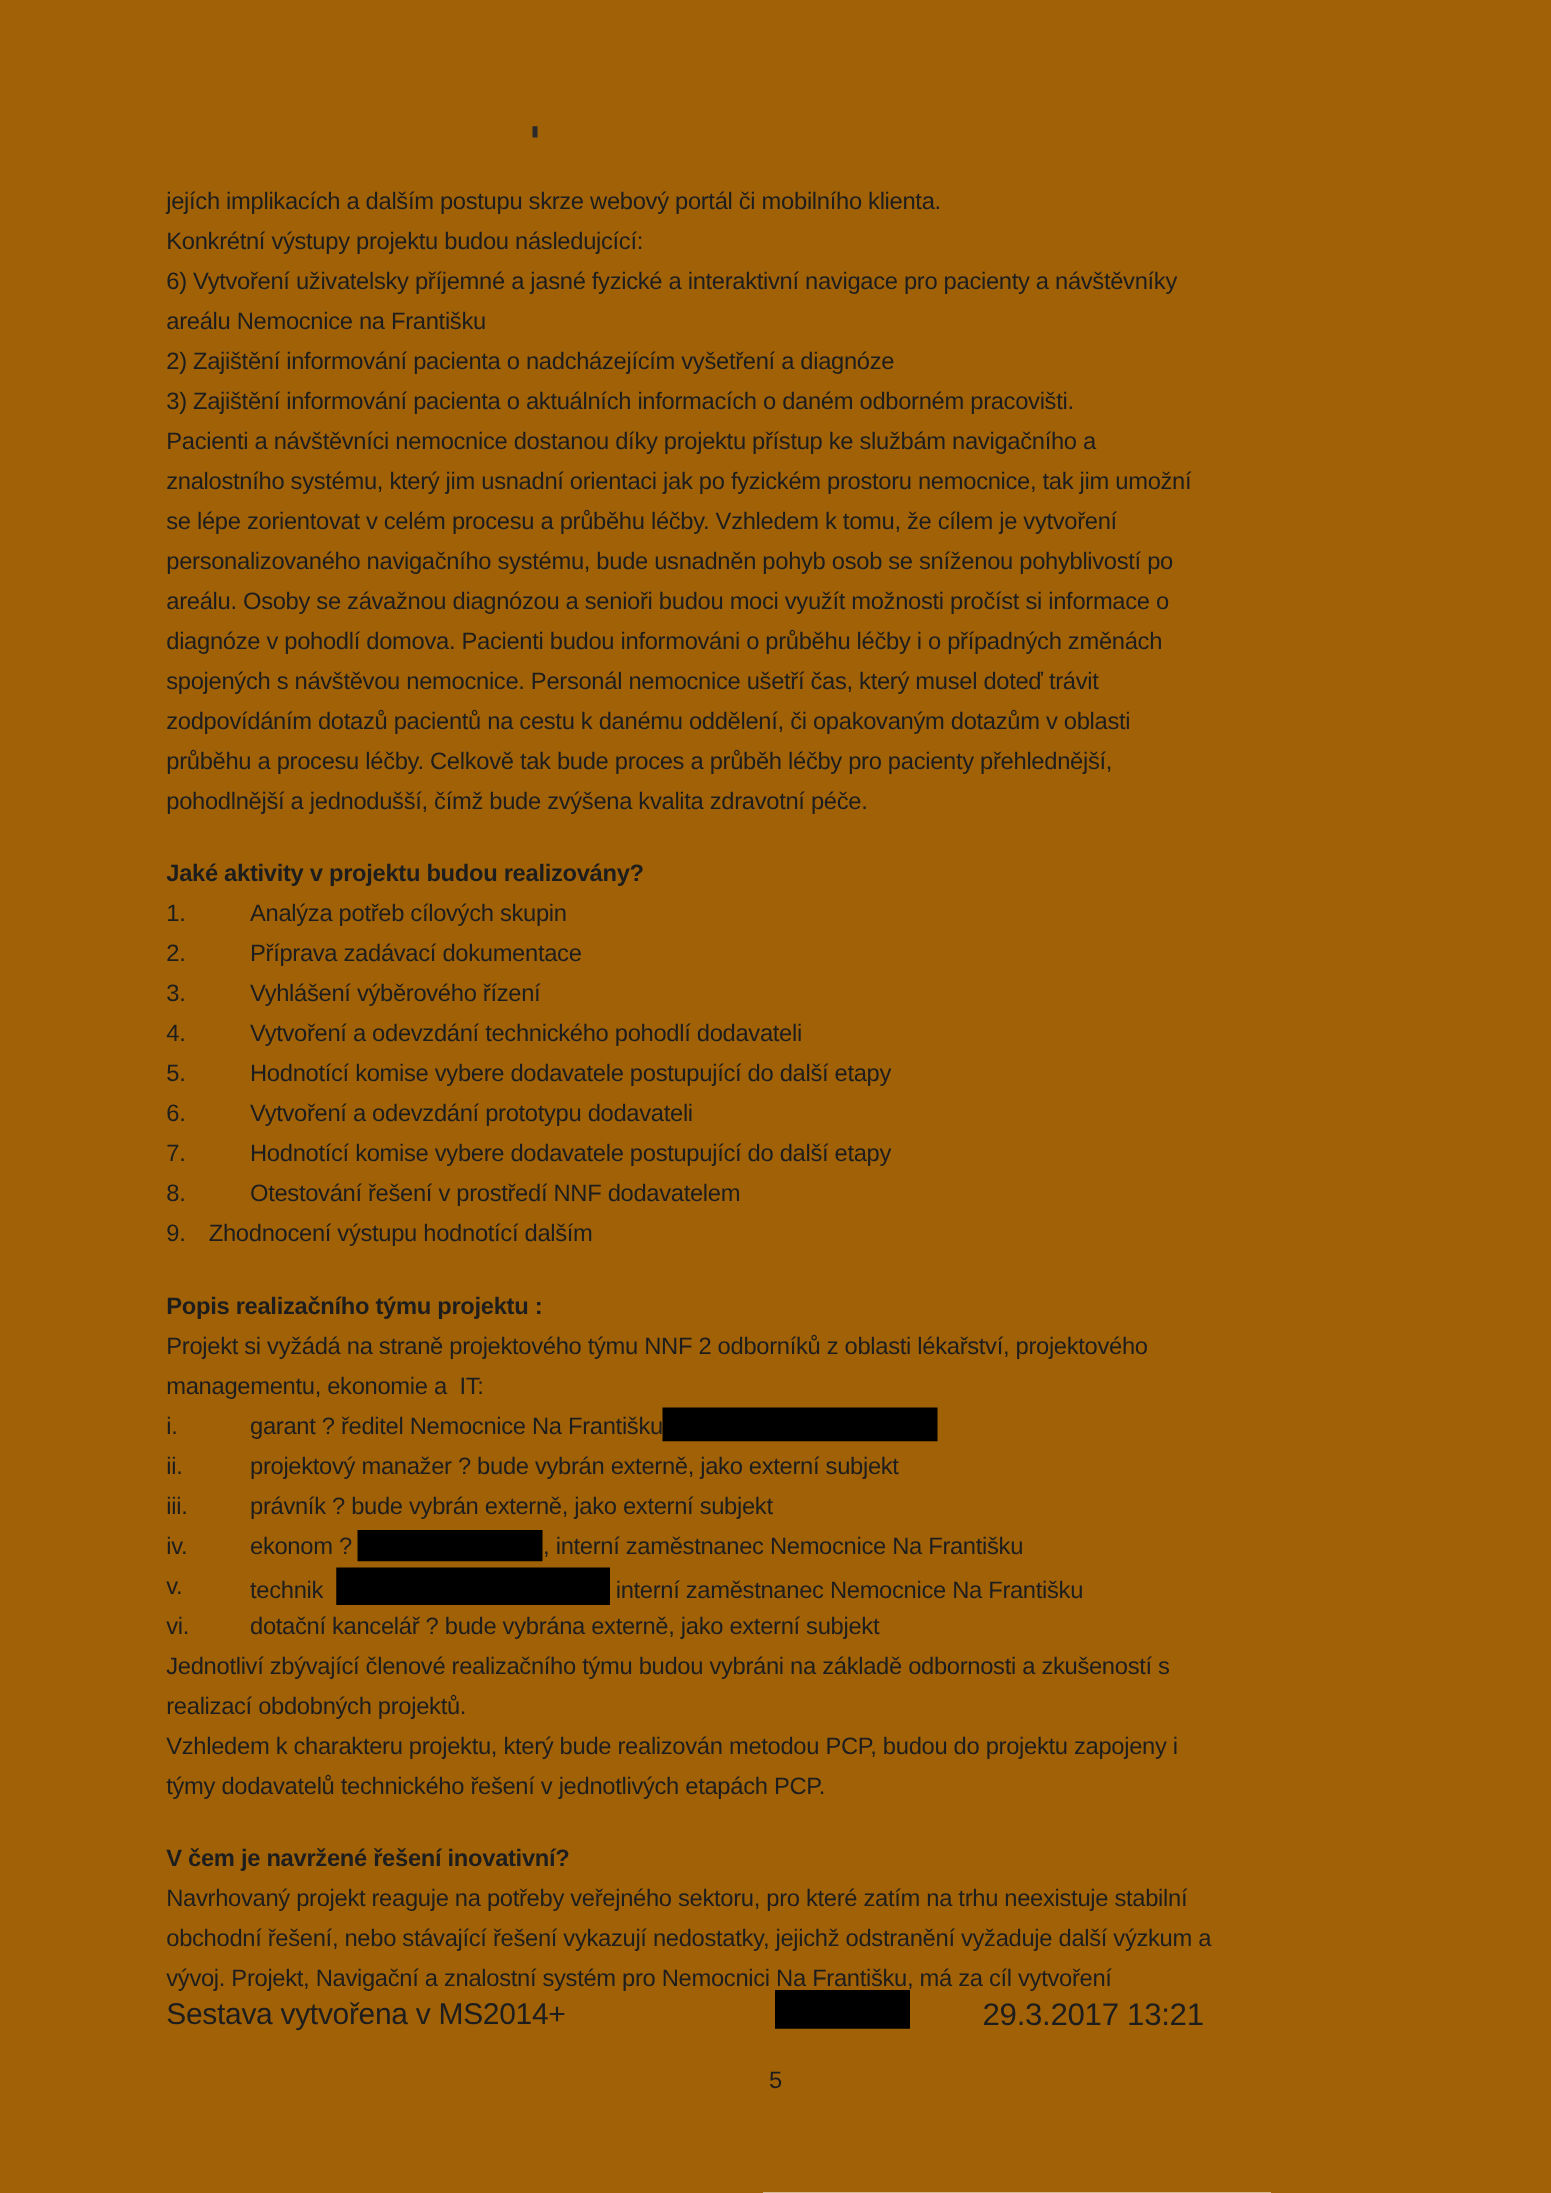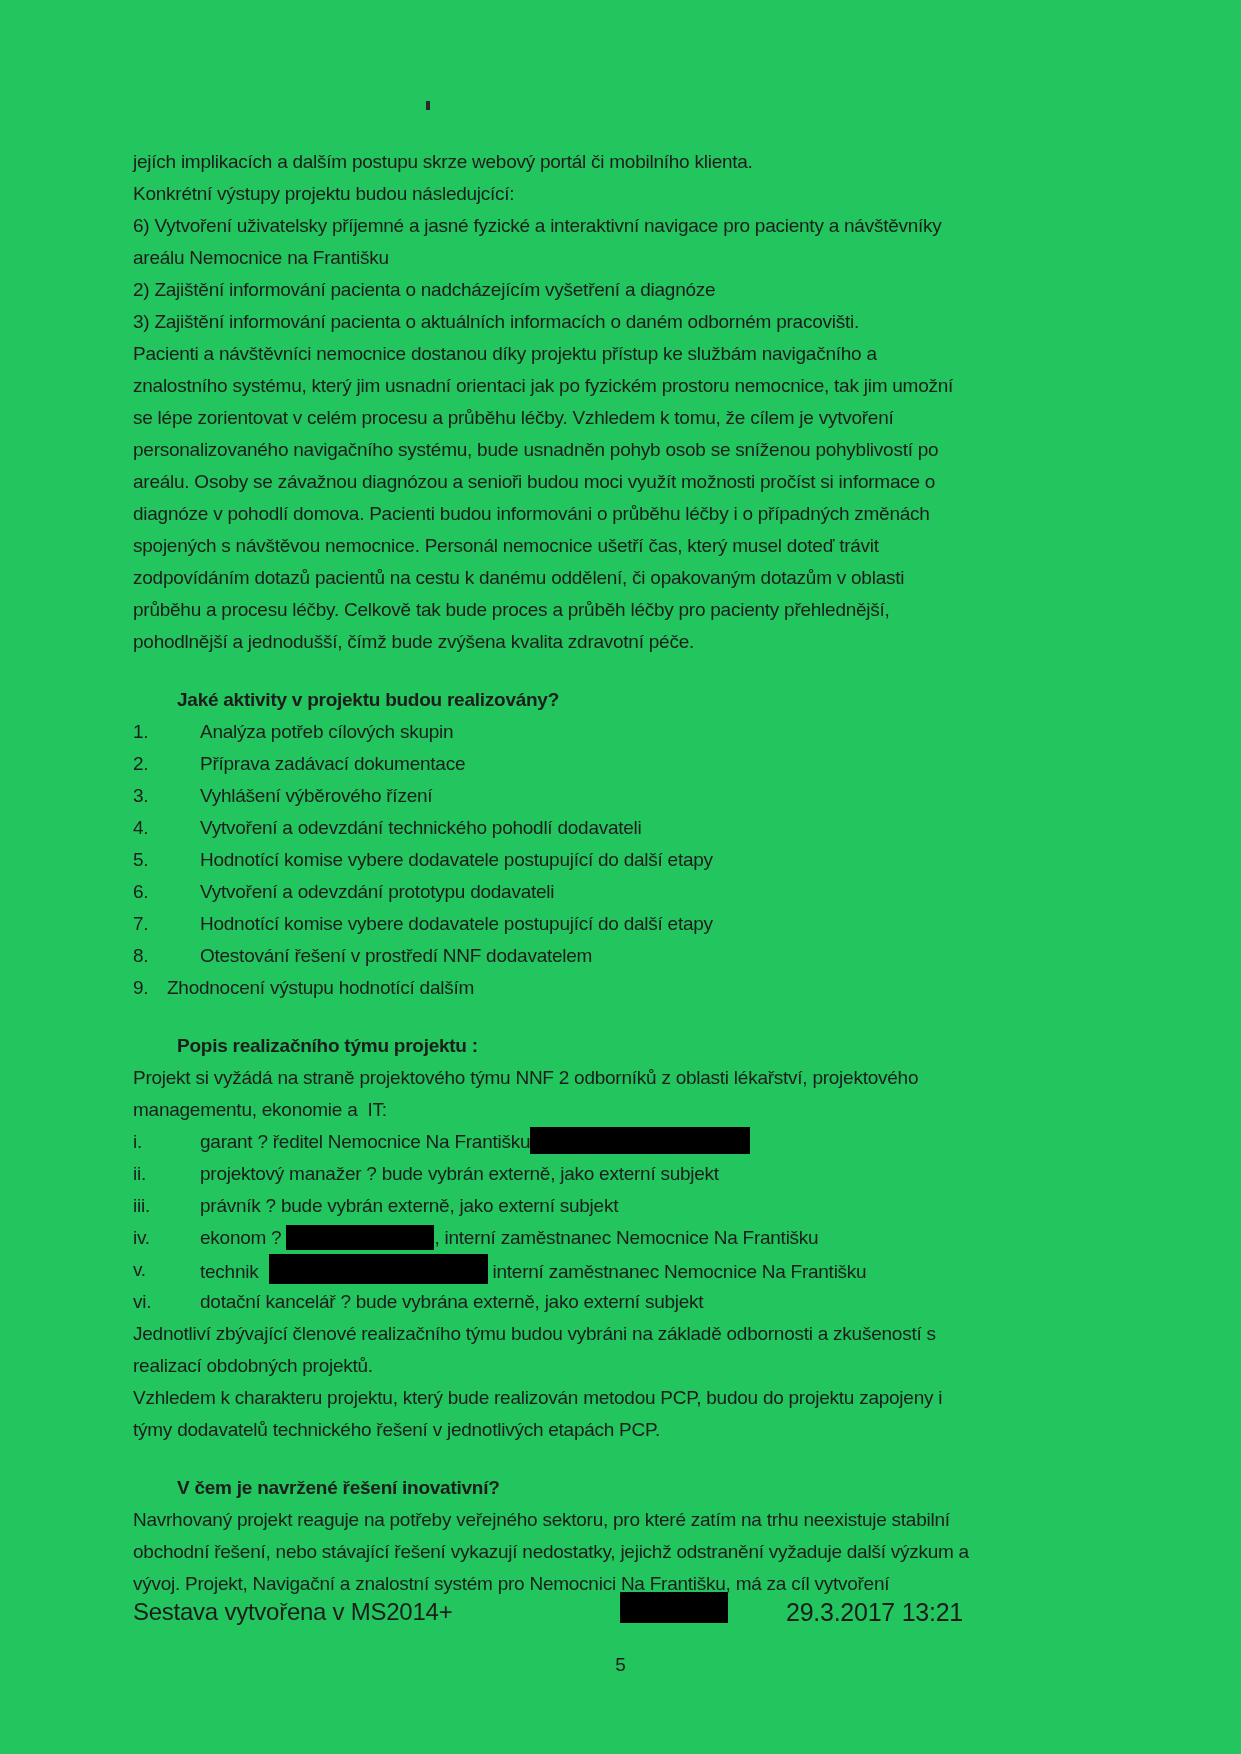--- a/index.html
+++ b/index.html
@@ -1,20 +1,20 @@
 <!DOCTYPE html>
 <html><head>
 <meta charset="utf-8">
 <style>
   html, body { margin: 0; padding: 0; background: #ffffff; }
   .page {
     position: relative;
     width: 1241px;
     height: 1754px;
-    background: #22c55e;
+    background: #a16207;
     margin: 0 auto;
     font-family: "Liberation Sans", sans-serif;
     color: #1d1d1d;
     overflow: hidden;
   }
   .content {
     position: absolute;
     left: 133px;
     top: 146px;
     width: 840px;
@@ -22,21 +22,20 @@
   .ln {
     line-height: 32px;
     height: 32px;
     font-size: 19px;
     letter-spacing: -0.25px;
     white-space: pre;
   }
   .heading {
     font-weight: bold;
     margin-top: 26px;
-    margin-left: 44px;
   }
   .li-row {
     display: flex;
     line-height: 32px;
     height: 32px;
     font-size: 19px;
     letter-spacing: -0.25px;
   }
   .li-num { width: 67px; flex: 0 0 auto; white-space: pre; }
   .li-num.tight { width: 34px; }

